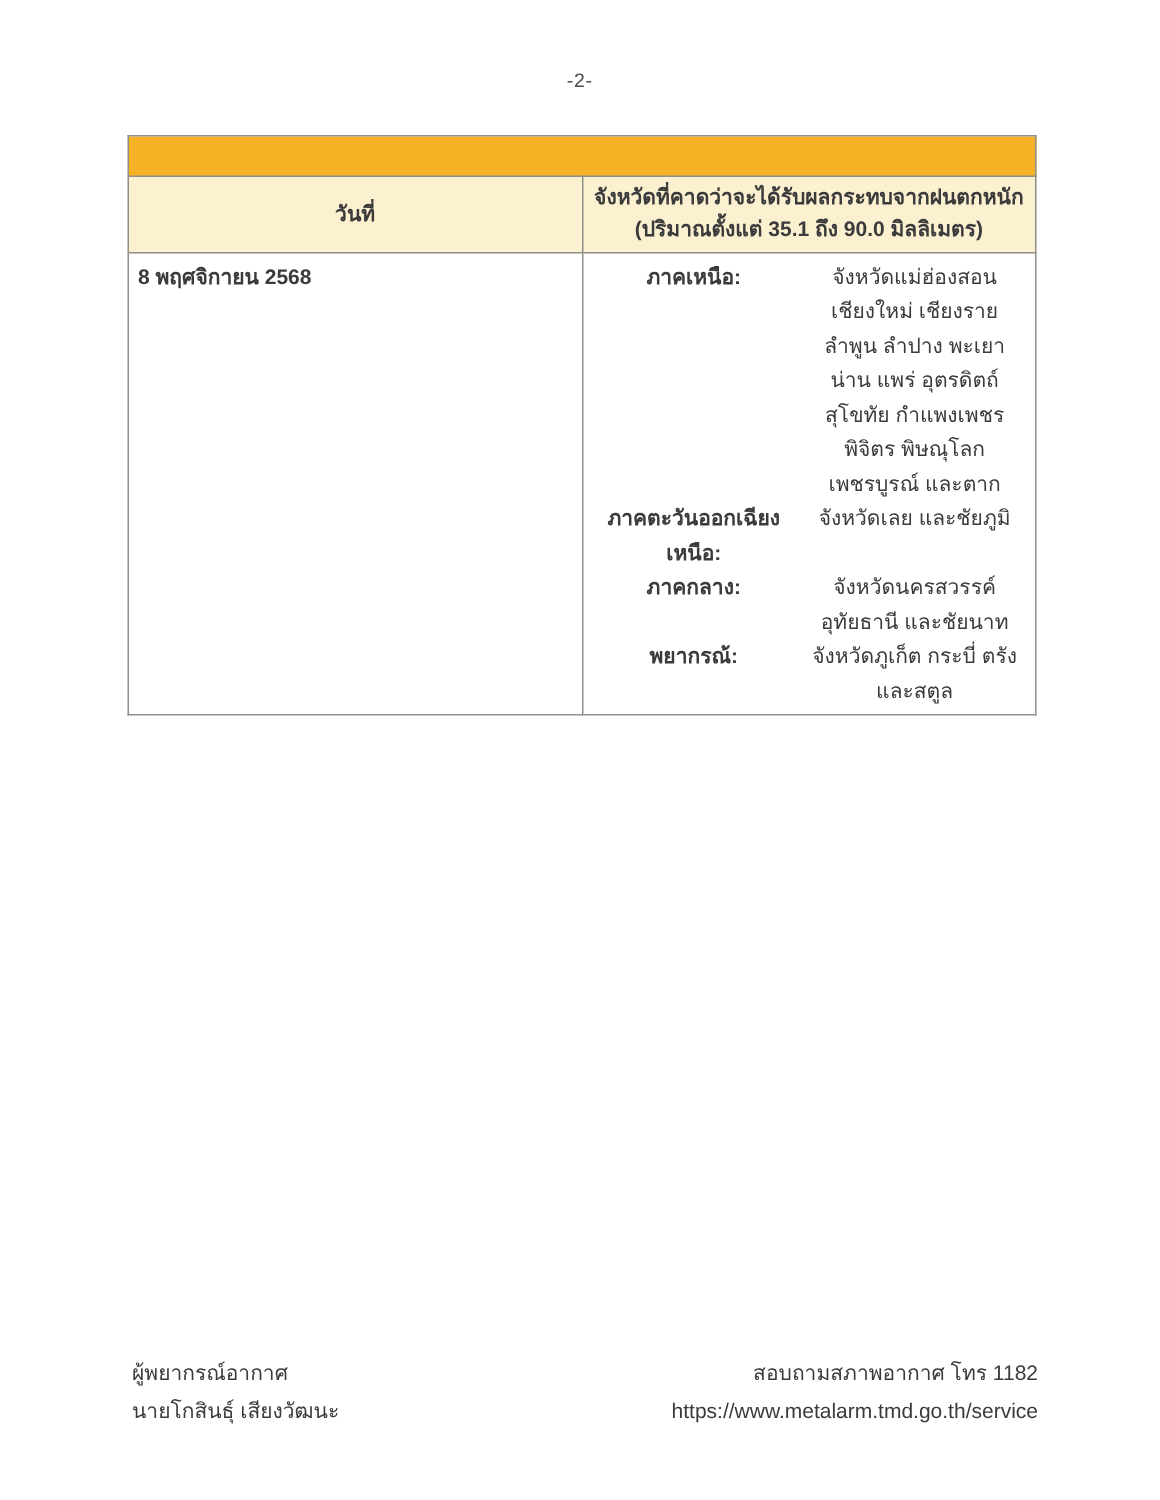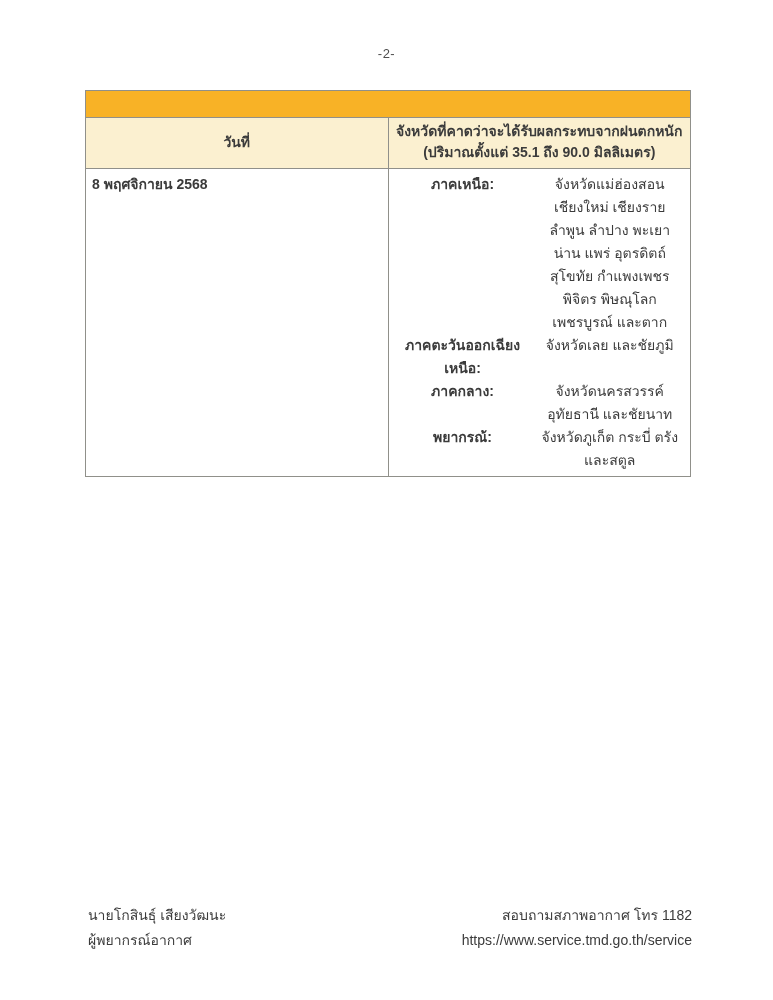--- a/index.html
+++ b/index.html
@@ -131,22 +131,22 @@
           <div class="region-provinces">จังหวัดภูเก็ต กระบี่ ตรัง และสตูล</div>
         </div>
       </td>
     </tr>
 
   </tbody>
     </table>
 
   <div class="footer">
     <div class="footer-left">
+      <div>ผู้พยากรณ์อากาศ</div>
       <div>นายโกสินธุ์ เสียงวัฒนะ</div>
-      <div>ผู้พยากรณ์อากาศ</div>
     </div>
     <div class="footer-right">
       <div>สอบถามสภาพอากาศ โทร 1182</div>
-      <div>https://www.service.tmd.go.th/service</div>
+      <div>https://www.metalarm.tmd.go.th/service</div>
     </div>
   </div>
 
 </div>
 
 </body></html>

